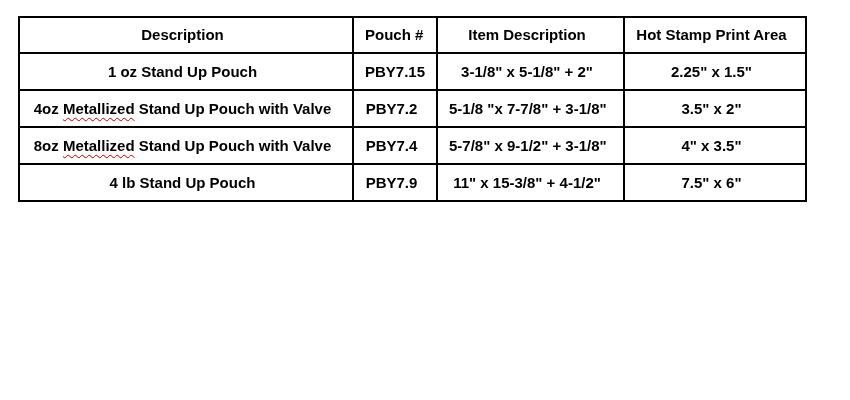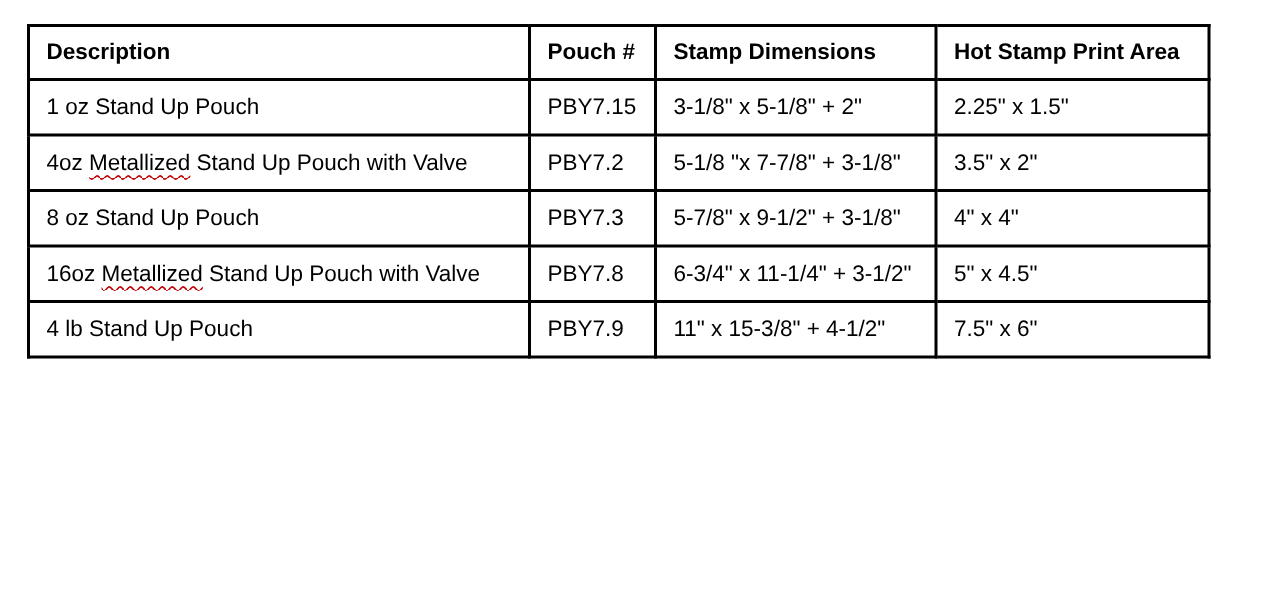--- a/index.html
+++ b/index.html
@@ -23,31 +23,31 @@
     border-collapse:collapse;
     table-layout:fixed;
     background:var(--bg-color);
   }
   table.pouch-table th,
   table.pouch-table td{
     border:2px solid var(--border-color);
     padding:0 18px 0 11px;
     font-size:15px;
     line-height:1.15;
-    text-align:left;
+    text-align:center;
     vertical-align:middle;
     white-space:nowrap;
     overflow:hidden;
   }
   table.pouch-table th{
     font-weight:bold;
     height:34px;
   }
   table.pouch-table td{
-    font-weight:normal;
+    font-weight:bold;
     height:35px;
   }
   col.c-desc{width:334px;}
   col.c-item{width:84px;}
   col.c-dim{width:187px;}
   col.c-area{width:182px;}
   .spellcheck{
     text-decoration-line:underline;
     text-decoration-style:wavy;
     text-decoration-color:var(--spell-color);
@@ -63,55 +63,49 @@
     <colgroup>
       <col class="c-desc">
       <col class="c-item">
       <col class="c-dim">
       <col class="c-area">
     </colgroup>
     <thead>
       <tr>
         <th>Description</th>
         <th>Pouch #</th>
-        <th>Stamp Dimensions</th>
+        <th>Item Description</th>
         <th>Hot Stamp Print Area</th>
       </tr>
     </thead>
     <tbody id="table-body">
   <tr>
     <td>1 oz Stand Up Pouch</td>
     <td>PBY7.15</td>
     <td>3-1/8" x 5-1/8" + 2"</td>
     <td>2.25" x 1.5"</td>
   </tr>
 
 
   <tr>
     <td>4oz <span class="spellcheck">Metallized</span> Stand Up Pouch with Valve</td>
     <td>PBY7.2</td>
     <td>5-1/8 "x 7-7/8" + 3-1/8"</td>
     <td>3.5" x 2"</td>
   </tr>
 
+
   <tr>
-    <td>8 oz Stand Up Pouch</td>
-    <td>PBY7.3</td>
+    <td>8oz <span class="spellcheck">Metallized</span> Stand Up Pouch with Valve</td>
+    <td>PBY7.4</td>
     <td>5-7/8" x 9-1/2" + 3-1/8"</td>
-    <td>4" x 4"</td>
+    <td>4" x 3.5"</td>
   </tr>
 
 
-
-  <tr>
-    <td>16oz <span class="spellcheck">Metallized</span> Stand Up Pouch with Valve</td>
-    <td>PBY7.8</td>
-    <td>6-3/4" x 11-1/4" + 3-1/2"</td>
-    <td>5" x 4.5"</td>
-  </tr>
 
   <tr>
     <td>4 lb Stand Up Pouch</td>
     <td>PBY7.9</td>
     <td>11" x 15-3/8" + 4-1/2"</td>
     <td>7.5" x 6"</td>
   </tr>
 
 </tbody>
   </table>

